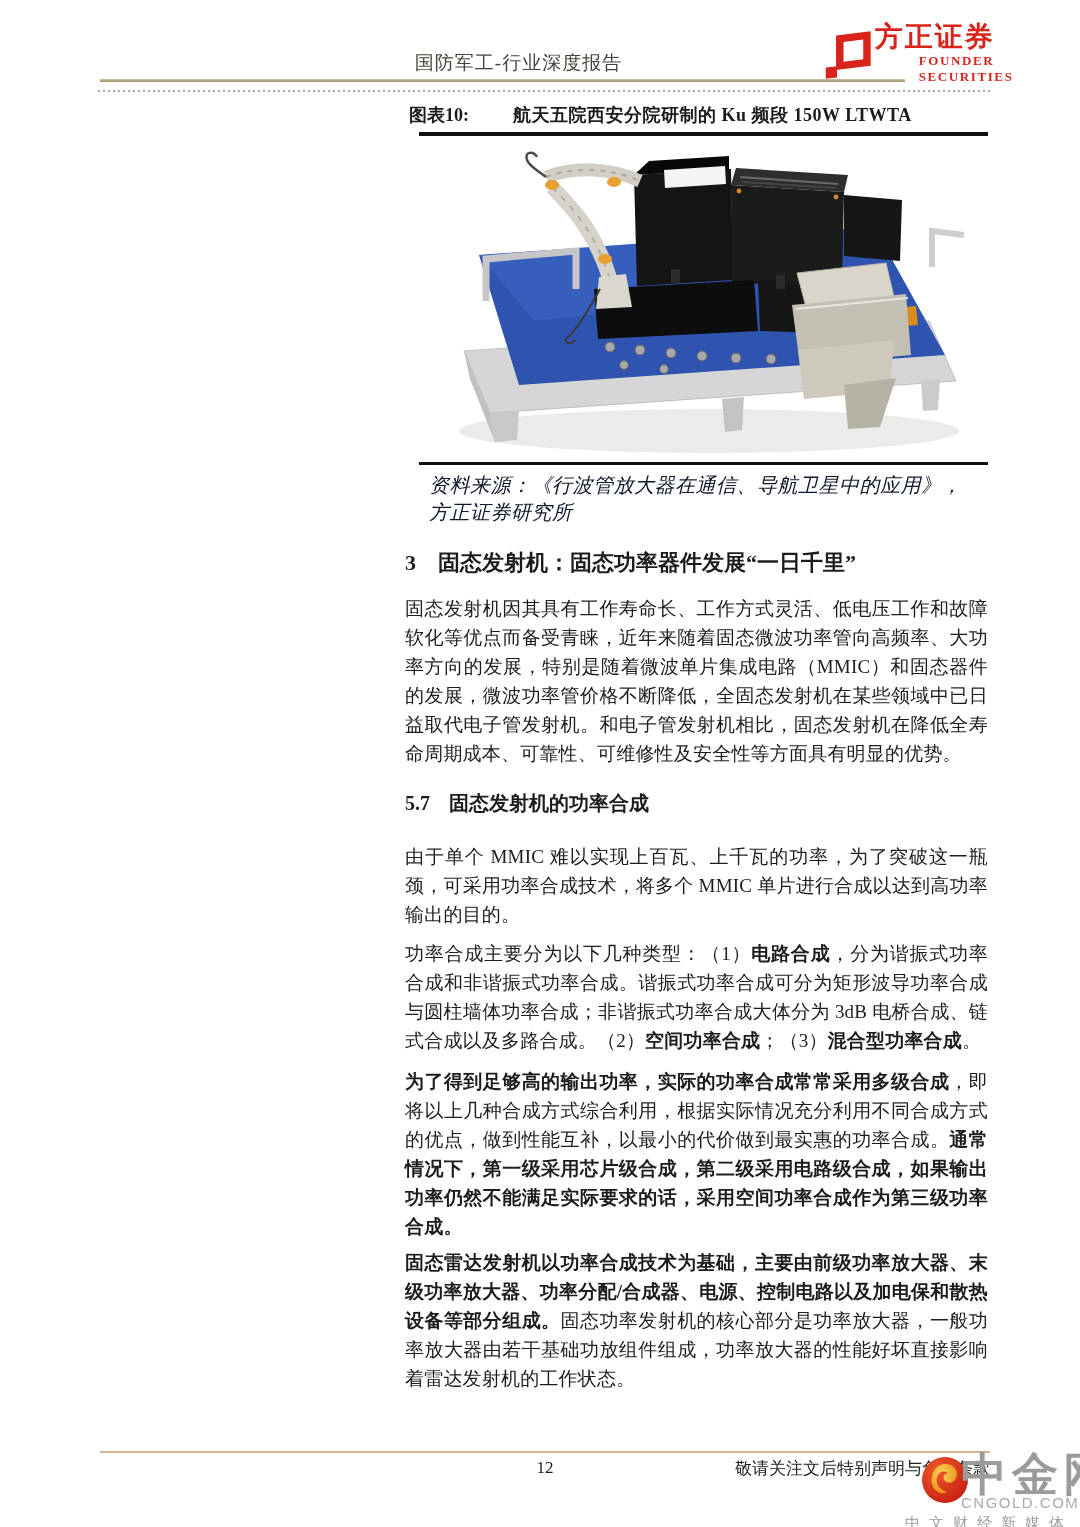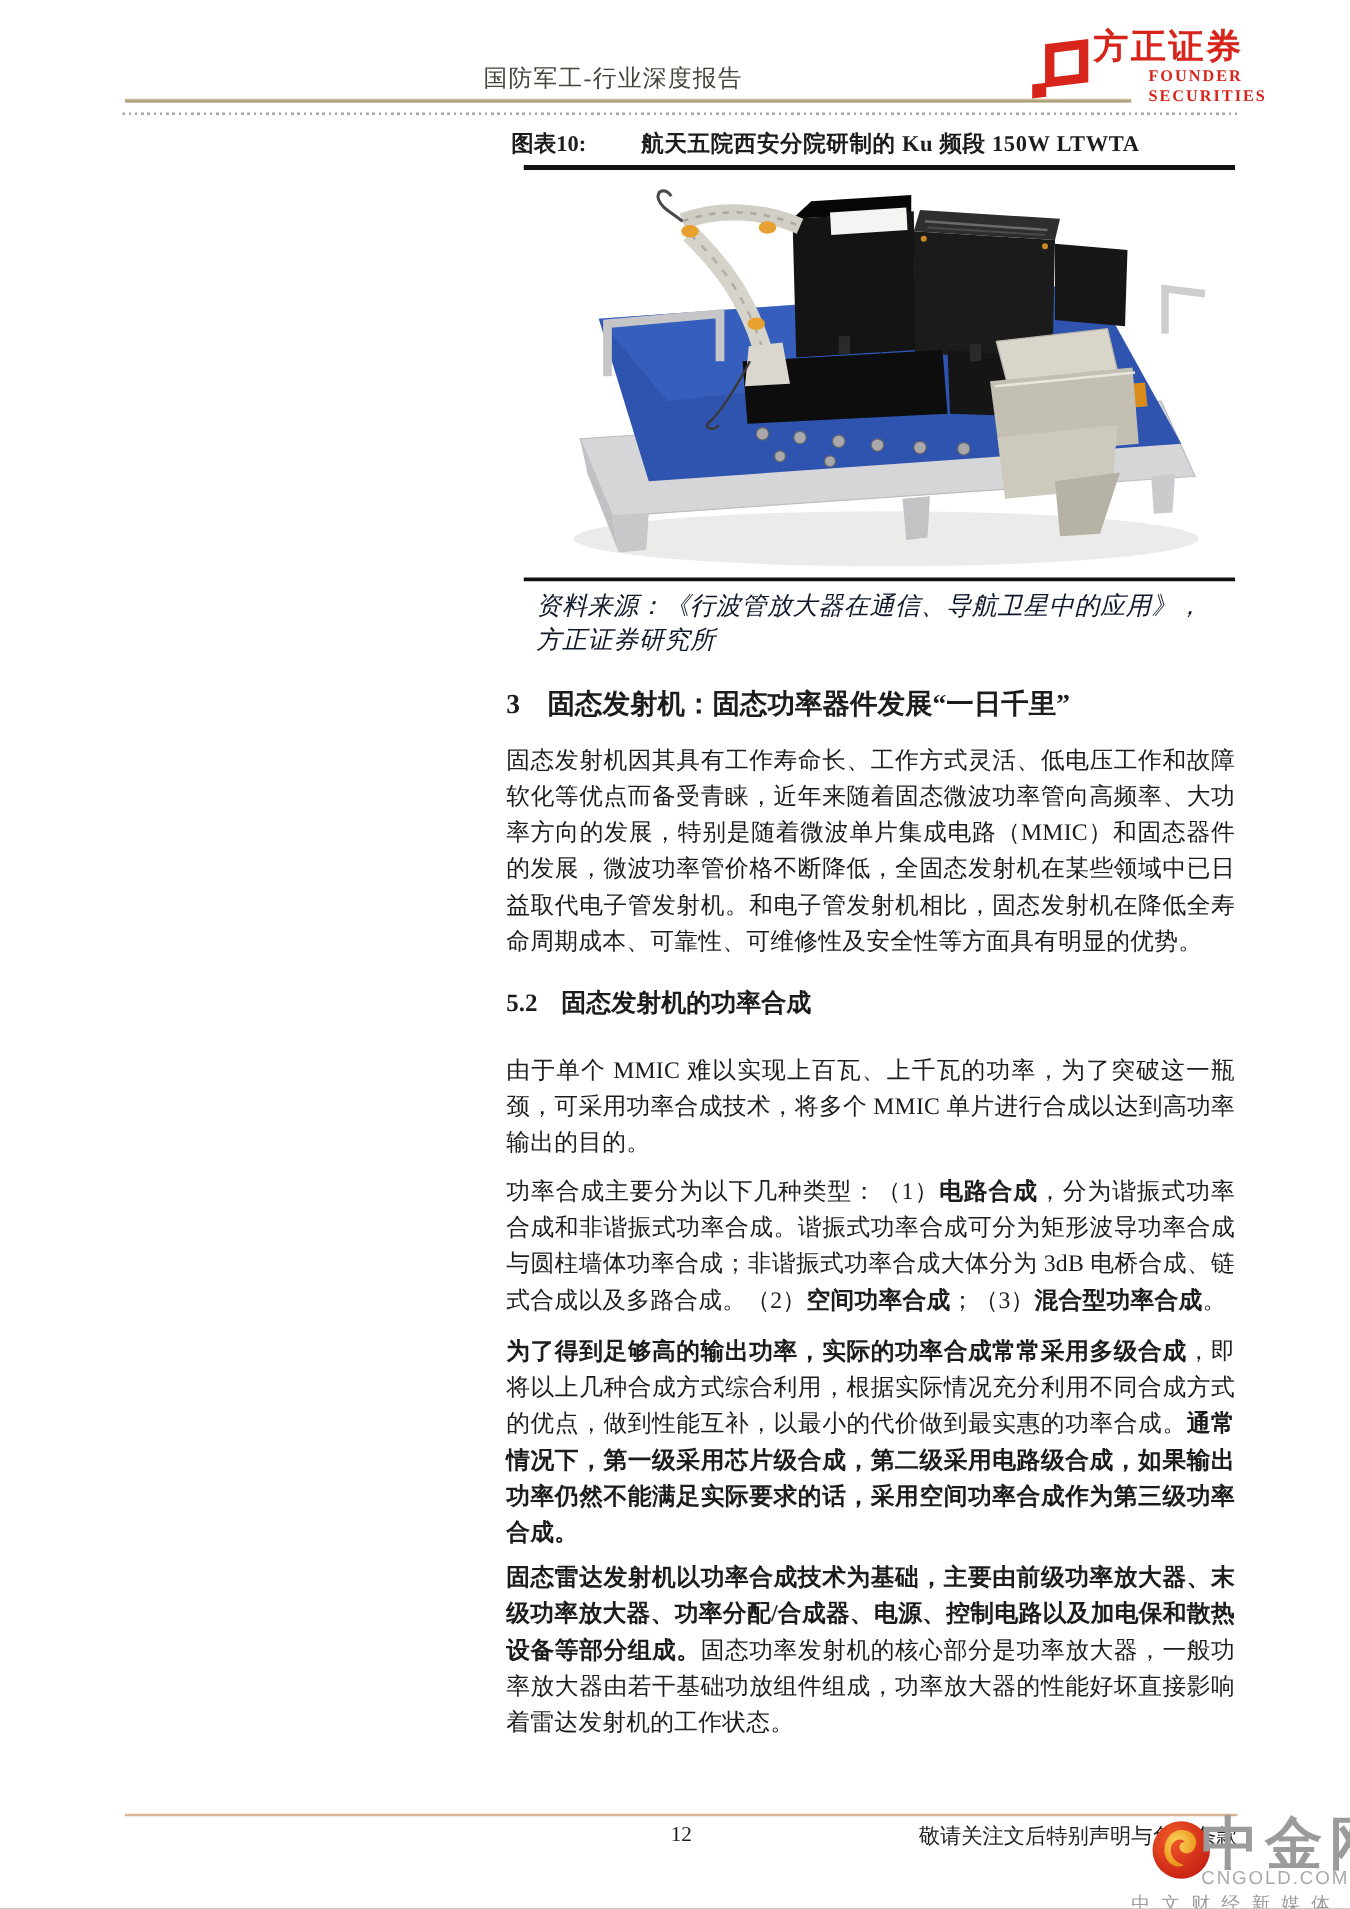--- a/index.html
+++ b/index.html
@@ -12,21 +12,21 @@
   *{margin:0;padding:0;box-sizing:border-box;}
   html,body{background:#888;}
   .page{
     position:relative;width:1080px;height:1527px;margin:0 auto;
     background:#ffffff;overflow:hidden;
     font-family:"Liberation Serif","DejaVu Serif",serif;
     color:var(--text);
   }
   
   .header-title{
-    position:absolute;top:50px;left:88px;width:805px;
+    position:absolute;top:50px;left:116px;width:805px;
     text-align:center;font-size:19px;color:#45453c;letter-spacing:1px;
   }
   .header-rule{
     position:absolute;top:79px;left:100px;width:805px;height:3px;
     background:linear-gradient(#cfc3a2,var(--header-rule));
   }
   .header-dotted{
     position:absolute;top:90px;left:98px;width:894px;height:2px;
     background:repeating-linear-gradient(90deg,#a7a79b 0 2px,transparent 2px 5px);
   }
@@ -188,21 +188,21 @@
     <p class="source">资料来源：《行波管放大器在通信、导航卫星中的应用》，方正证券研究所</p>
 
     <h1 class="sec">
       <span class="hnum">3</span>
       <span>固态发射机：固态功率器件发展“一日千里”</span>
     </h1>
 
     <p class="body"><span>固态发射机因其具有工作寿命长、工作方式灵活、低电压工作和故障软化等优点而备受青睐，近年来随着固态微波功率管向高频率、大功率方向的发展，特别是随着微波单片集成电路（MMIC）和固态器件的发展，微波功率管价格不断降低，全固态发射机在某些领域中已日益取代电子管发射机。和电子管发射机相比，固态发射机在降低全寿命周期成本、可靠性、可维修性及安全性等方面具有明显的优势。</span></p>
 
     <h2 class="sec">
-      <span class="hnum">5.2</span>
+      <span class="hnum">5.7</span>
       <span>固态发射机的功率合成</span>
     </h2>
 
     <p class="body m26"><span>由于单个 MMIC 难以实现上百瓦、上千瓦的功率，为了突破这一瓶颈，可采用功率合成技术，将多个 MMIC 单片进行合成以达到高功率输出的目的。</span></p>
     <p class="body m10"><span>功率合成主要分为以下几种类型：（1）</span><span class="b">电路合成</span><span>，分为谐振式功率合成和非谐振式功率合成。谐振式功率合成可分为矩形波导功率合成与圆柱墙体功率合成；非谐振式功率合成大体分为 3dB 电桥合成、链式合成以及多路合成。（2）</span><span class="b">空间功率合成</span><span>；（3）</span><span class="b">混合型功率合成</span><span>。</span></p>
     <p class="body m12"><span class="b">为了得到足够高的输出功率，实际的功率合成常常采用多级合成</span><span>，即将以上几种合成方式综合利用，根据实际情况充分利用不同合成方式的优点，做到性能互补，以最小的代价做到最实惠的功率合成。</span><span class="b">通常情况下，第一级采用芯片级合成，第二级采用电路级合成，如果输出功率仍然不能满足实际要求的话，采用空间功率合成作为第三级功率合成。</span></p>
     <p class="body m8"><span class="b">固态雷达发射机以功率合成技术为基础，主要由前级功率放大器、末级功率放大器、功率分配/合成器、电源、控制电路以及加电保和散热设备等部分组成。</span><span>固态功率发射机的核心部分是功率放大器，一般功率放大器由若干基础功放组件组成，功率放大器的性能好坏直接影响着雷达发射机的工作状态。</span></p>
   </div>
 
   <div class="footer-rule"></div>

